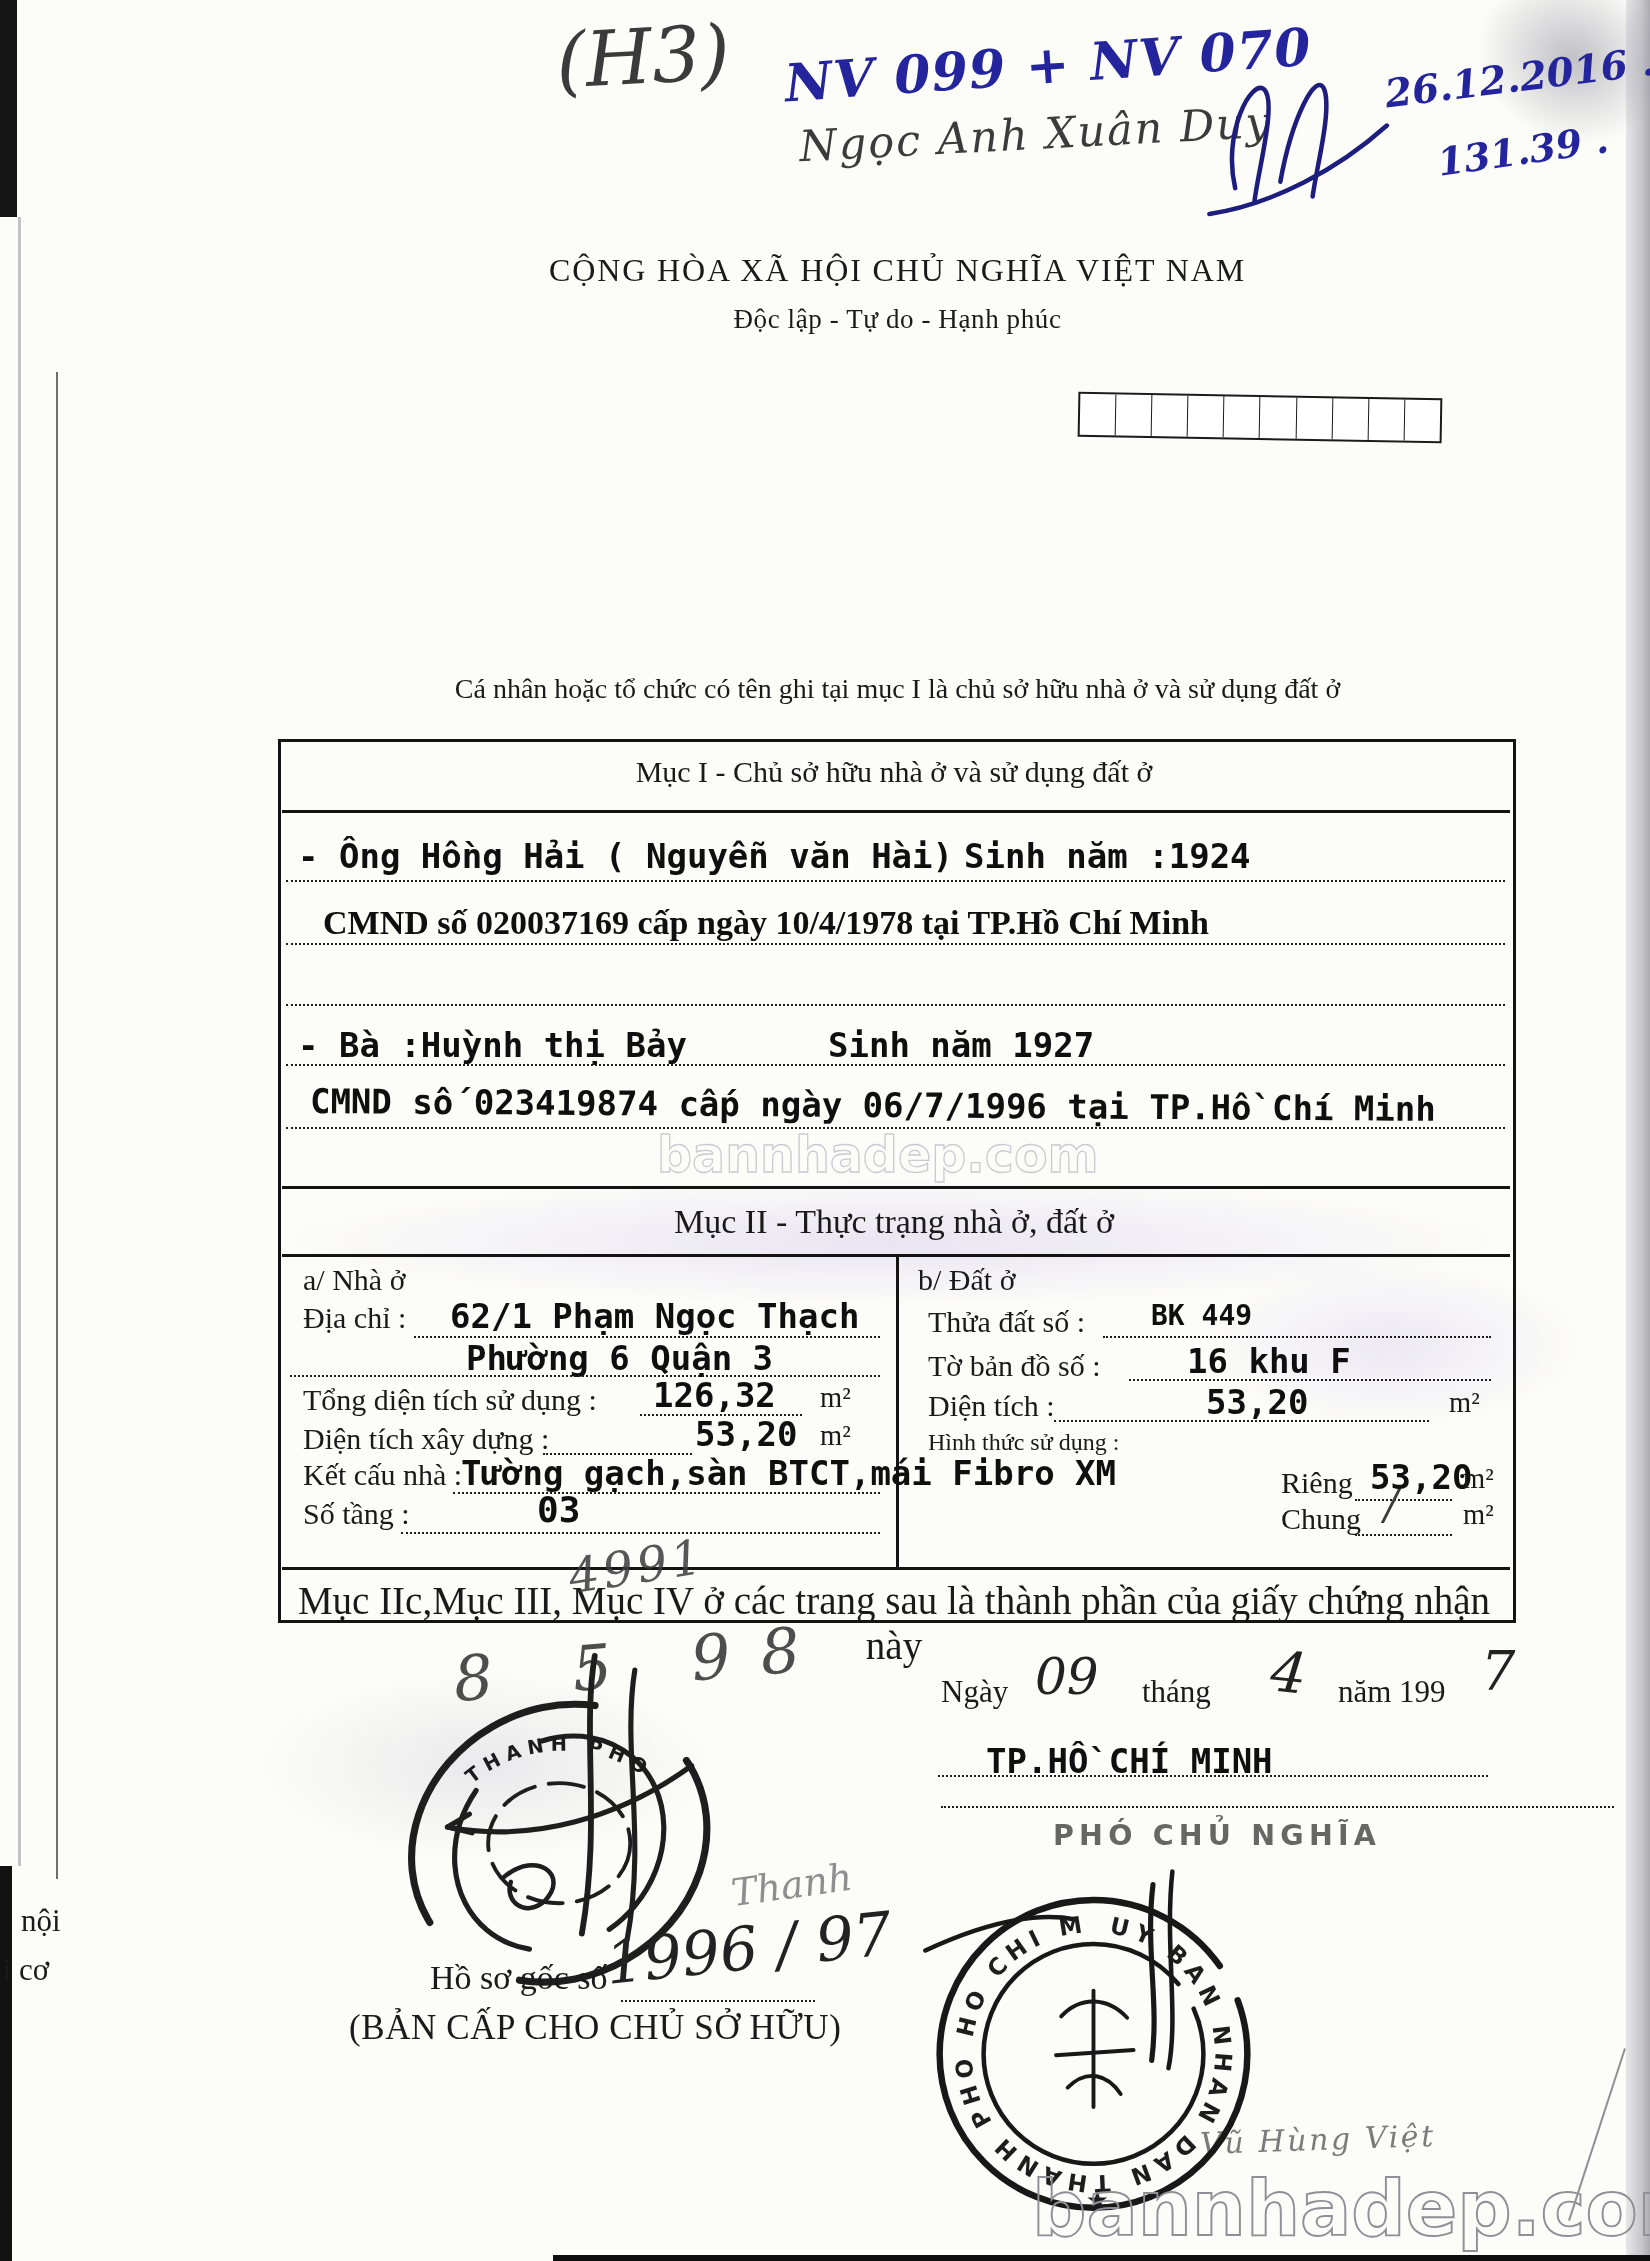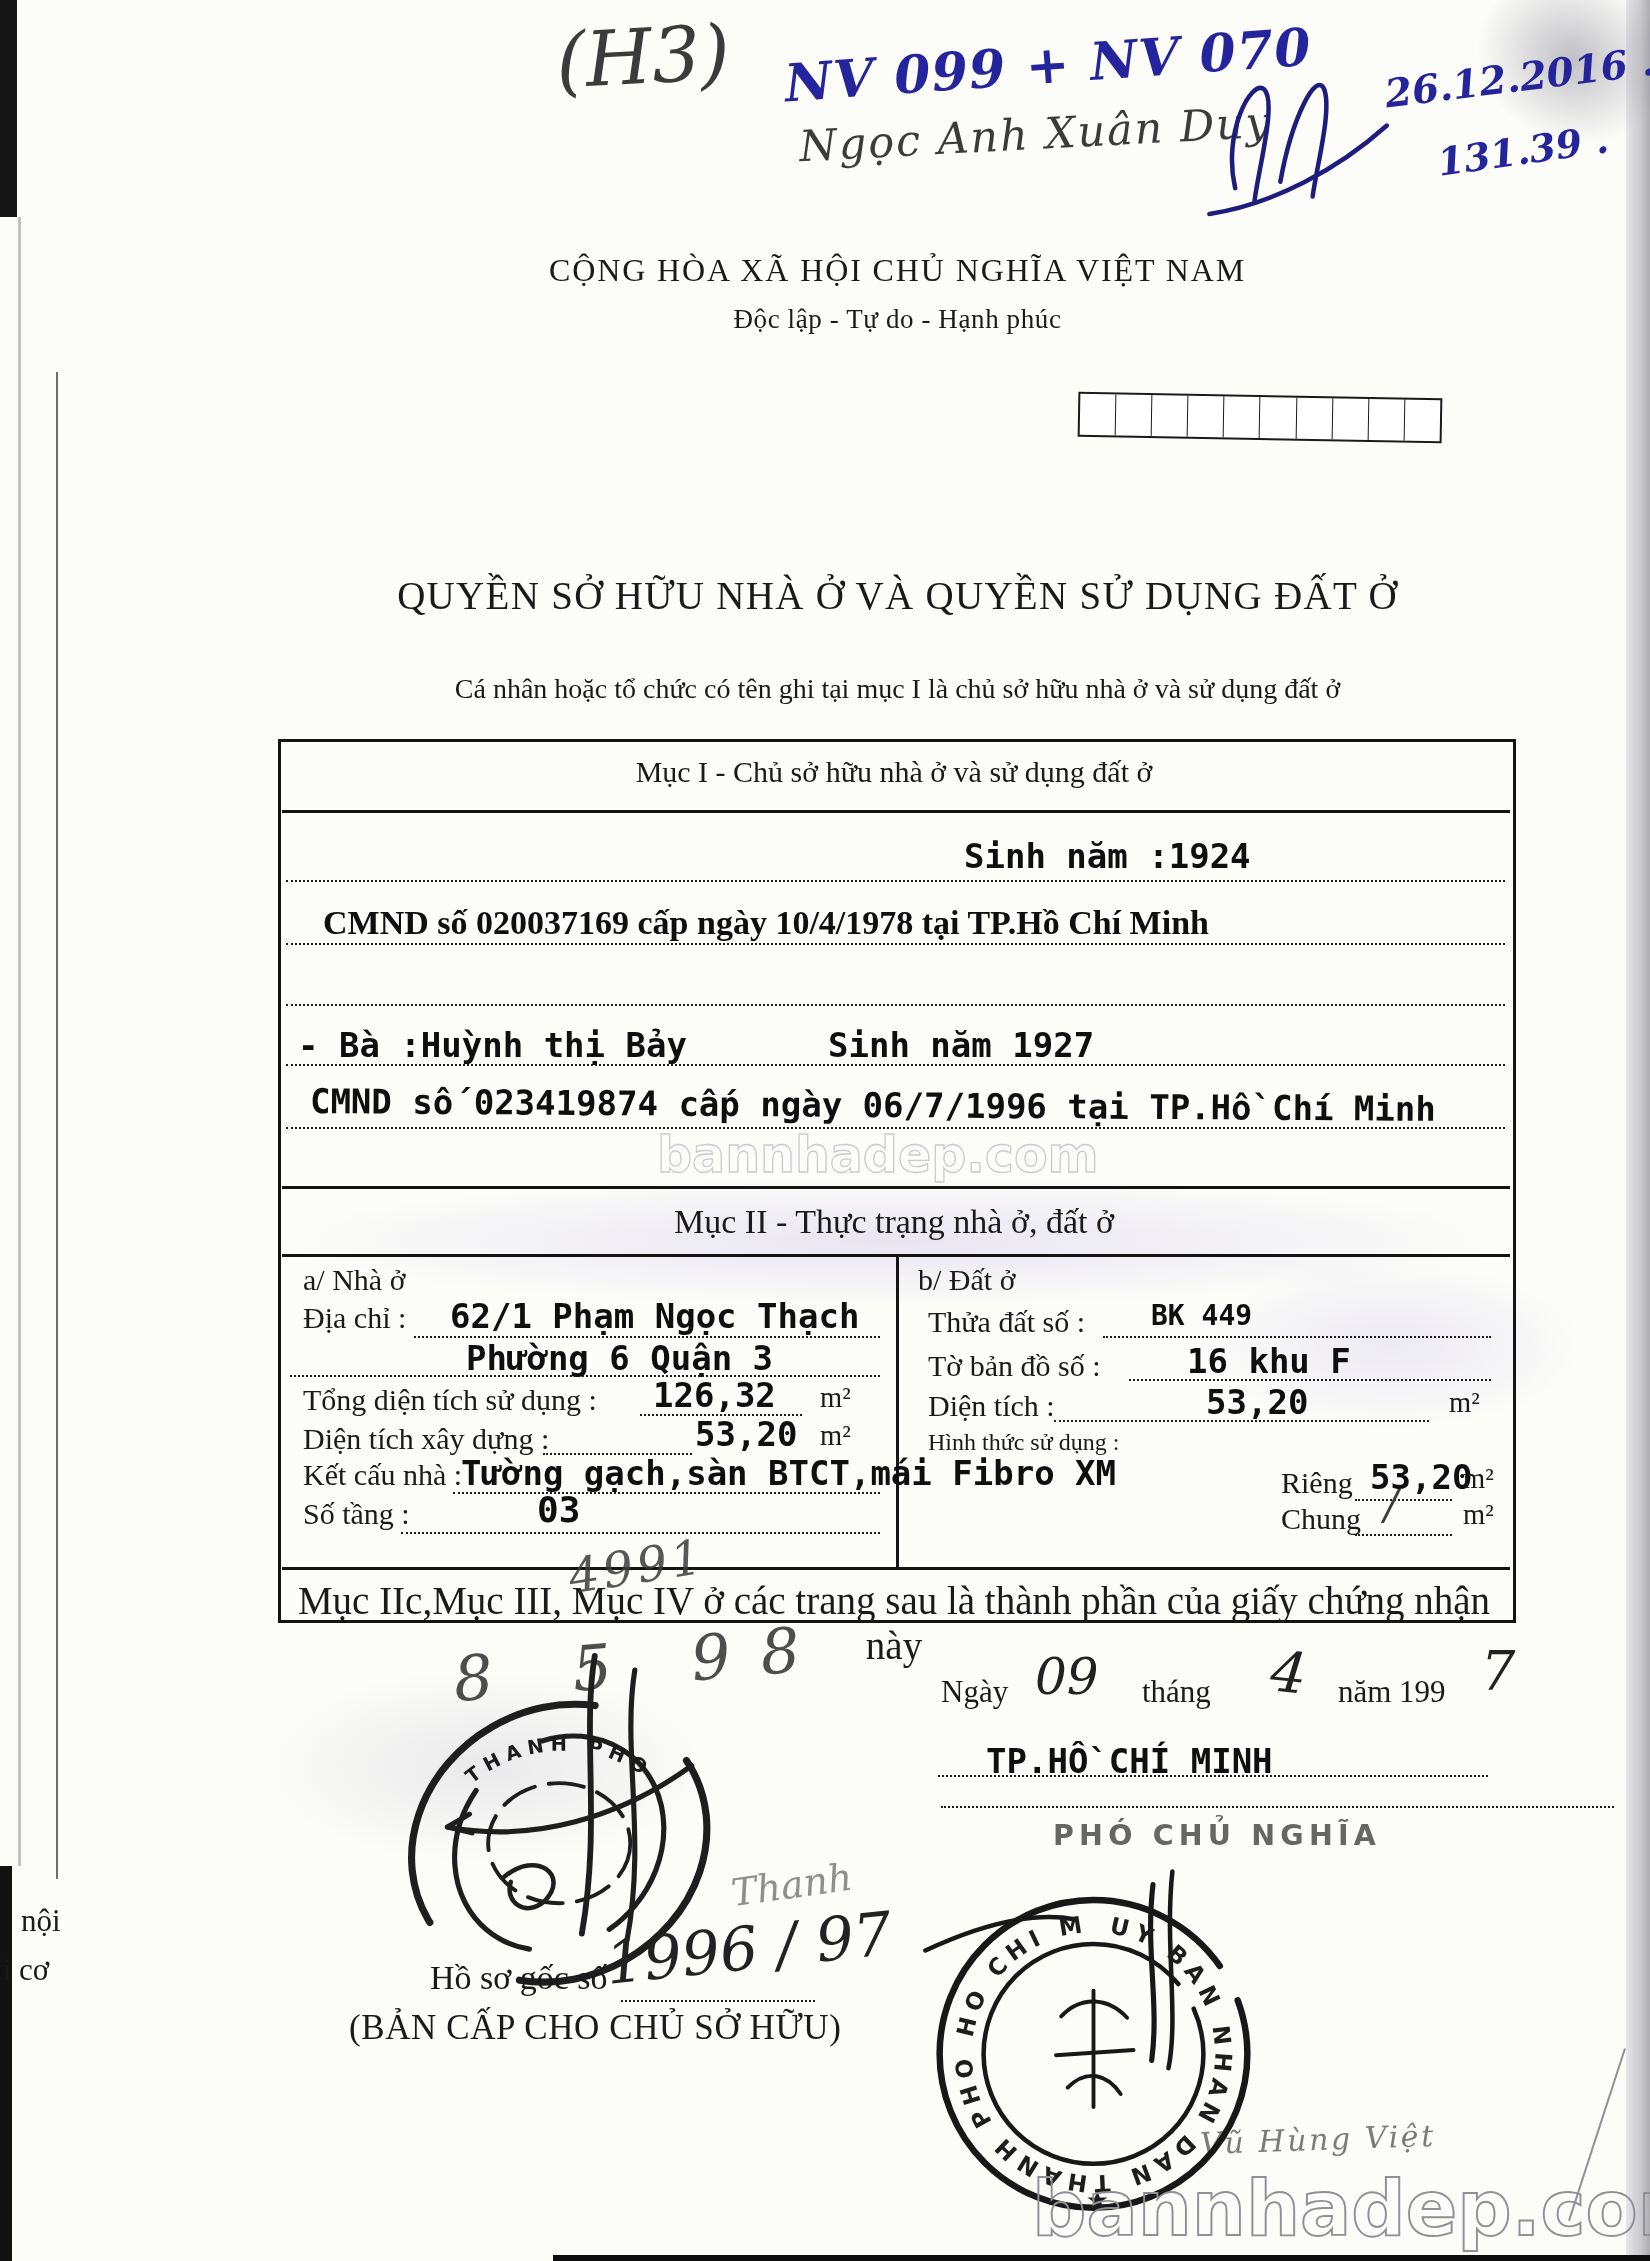--- a/index.html
+++ b/index.html
@@ -65,32 +65,32 @@
     <div class="cell"></div>
     <div class="cell"></div>
     <div class="cell"></div>
     <div class="cell"></div>
     <div class="cell"></div>
     <div class="cell"></div>
     <div class="cell"></div>
     <div class="cell"></div>
   </div>
 
-  <div class="abs serif center" style="left:278px;top:573px;width:1239px;font-size:39px;letter-spacing:1.3px;">QUYỀN SỞ HỮU NHÀ Ở VÀ QUYỀN SỬ DỤNG ĐẤT Ở</div>
   <div class="abs serif center" style="left:278px;top:673px;width:1239px;font-size:28px;">Cá nhân hoặc tổ chức có tên ghi tại mục I là chủ sở hữu nhà ở và sử dụng đất ở</div>
 
   <div class="abs" style="left:278px;top:739px;width:1232px;height:878px;border:3.9px solid #141414;"></div>
   <div class="abs" style="left:282px;top:810px;width:1228px;height:3.2px;background:#141414;"></div>
   <div class="abs" style="left:282px;top:1186px;width:1228px;height:3.2px;background:#141414;"></div>
   <div class="abs" style="left:282px;top:1254px;width:1228px;height:3.2px;background:#141414;"></div>
   <div class="abs" style="left:282px;top:1567px;width:1228px;height:3.2px;background:#141414;"></div>
   <div class="abs" style="left:896px;top:1257px;width:2.6px;height:310px;background:#141414;"></div>
 
   <div class="abs serif center" style="left:278px;top:755px;width:1232px;font-size:30px;">Mục I - Chủ sở hữu nhà ở và sử dụng đất ở</div>
 
+  <div class="abs mono" style="left:298px;top:836px;font-size:34px;">- Ông Hồng Hải ( Nguyễn văn Hài)</div>
   <div class="abs mono" style="left:964px;top:836px;font-size:34px;">Sinh năm :1924</div>
   <div class="abs dots" style="left:286px;top:880px;width:1219px;"></div>
   <div class="abs mono" style="left:323px;top:904px;font-size:34px;font-family:Liberation Serif, serif;">CMND số 020037169  cấp ngày 10/4/1978 tại TP.Hồ Chí Minh</div>
   <div class="abs dots" style="left:286px;top:943px;width:1219px;"></div>
   <div class="abs dots" style="left:286px;top:1004px;width:1219px;"></div>
   <div class="abs mono" style="left:298px;top:1025px;font-size:34px;">- Bà :Huỳnh thị Bảy</div>
   <div class="abs mono" style="left:828px;top:1025px;font-size:34px;">Sinh năm 1927</div>
   <div class="abs dots" style="left:286px;top:1064px;width:1219px;"></div>
   <div class="abs mono" style="left:310px;top:1085px;font-size:34px;transform:rotate(0.4deg);">CMND số 023419874   cấp ngày 06/7/1996 tại TP.Hồ Chí Minh</div>
   <div class="abs dots" style="left:286px;top:1127px;width:1219px;"></div>

